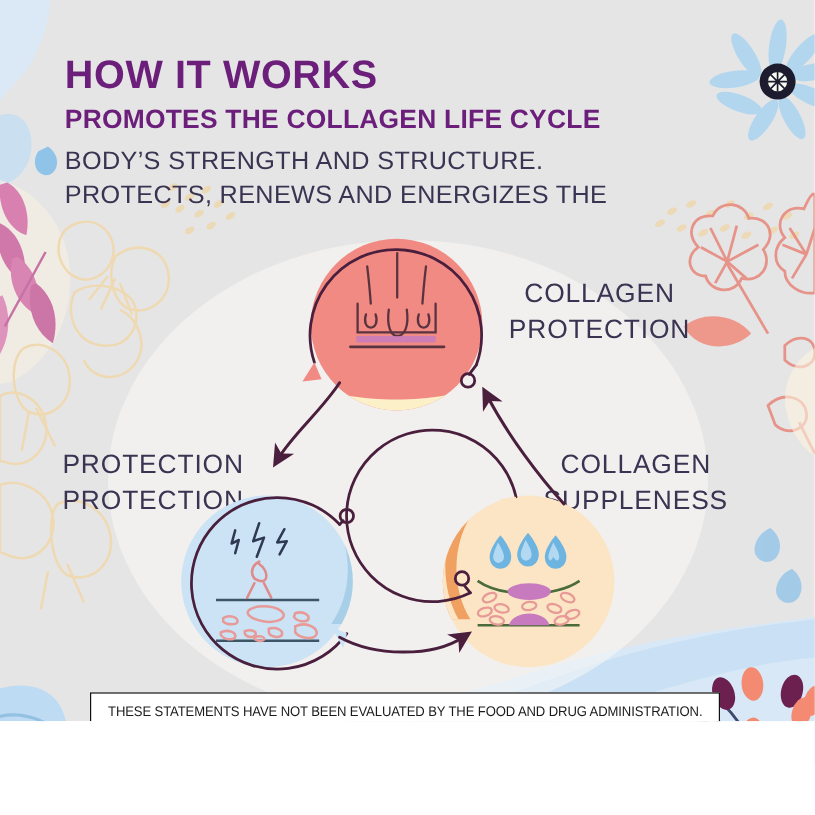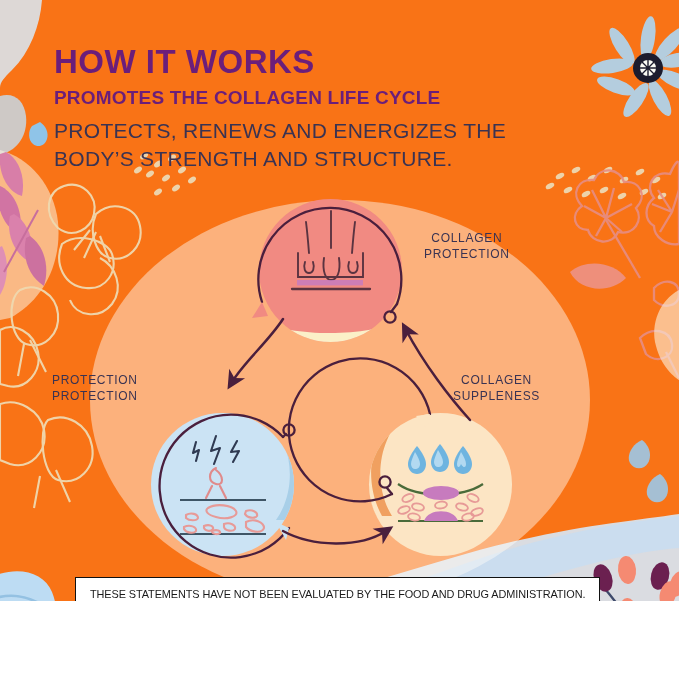--- a/index.html
+++ b/index.html
@@ -6,21 +6,21 @@
   html, body {
     margin: 0;
     padding: 0;
     background: #ffffff;
   }
   #stage {
     position: relative;
     width: 679px;
     height: 601px;
     overflow: hidden;
-    background: #f97316;
+    background: #e5e5e5;
     font-family: "Liberation Sans", sans-serif;
   }
 
   
   .bg-layer {
     position: absolute;
     inset: 0;
     width: 679px;
     height: 679px;
     pointer-events: none;
@@ -36,42 +36,42 @@
   .title-main {
     font-size: 33px;
     font-weight: bold;
     letter-spacing: 0.5px;
     color: #6B1E7A;
     line-height: 1.08;
     margin: 0;
     white-space: nowrap;
   }
   .title-sub {
-    font-size: 19px;
+    font-size: 22px;
     font-weight: bold;
     letter-spacing: 0.2px;
     color: #6B1E7A;
     line-height: 1.2;
     margin: 7px 0 0 0;
     white-space: nowrap;
   }
   .title-desc {
     font-size: 21px;
     font-weight: normal;
     letter-spacing: 0.3px;
     color: #3A3352;
     line-height: 1.33;
     margin: 8px 0 0 0;
   }
   .title-desc div { white-space: nowrap; }
 
   
   .cycle-label {
     position: absolute;
-    font-size: 12px;
+    font-size: 22px;
     letter-spacing: 0.7px;
     color: #3A3352;
     line-height: 1.36;
     text-align: center;
     white-space: nowrap;
   }
   .label-top   { left: 424px; top: 230px; }
   .label-right { left: 453px; top: 372px; }
   .label-left  { left: 52px;  top: 372px; }
 
@@ -261,22 +261,22 @@
       <path d="M660 474 C 668 480 670 490 666 497 C 662 504 652 504 648 497 C 644 490 650 478 660 474 Z"></path>
     </g>
 
     <ellipse cx="340" cy="400" rx="250" ry="200" fill="#FFFDF9" opacity="0.45"></ellipse>
   </svg>
 
   <div class="headline-block">
     <h1 class="title-main">HOW IT WORKS</h1>
     <h2 class="title-sub">PROMOTES THE COLLAGEN LIFE CYCLE</h2>
     <div class="title-desc">
+      <div>BODY’S STRENGTH AND STRUCTURE.</div>
       <div>PROTECTS, RENEWS AND ENERGIZES THE</div>
-      <div>BODY’S STRENGTH AND STRUCTURE.</div>
     </div>
   </div>
 
   <svg class="bg-layer" viewBox="0 0 679 679" style="z-index:2">
 
     <g>
       <circle cx="330.5" cy="270.5" r="71.5" fill="#F18A82"></circle>
 
       <clipPath id="clip-top">
           <circle cx="330.5" cy="270.5" r="71.5"></circle>

